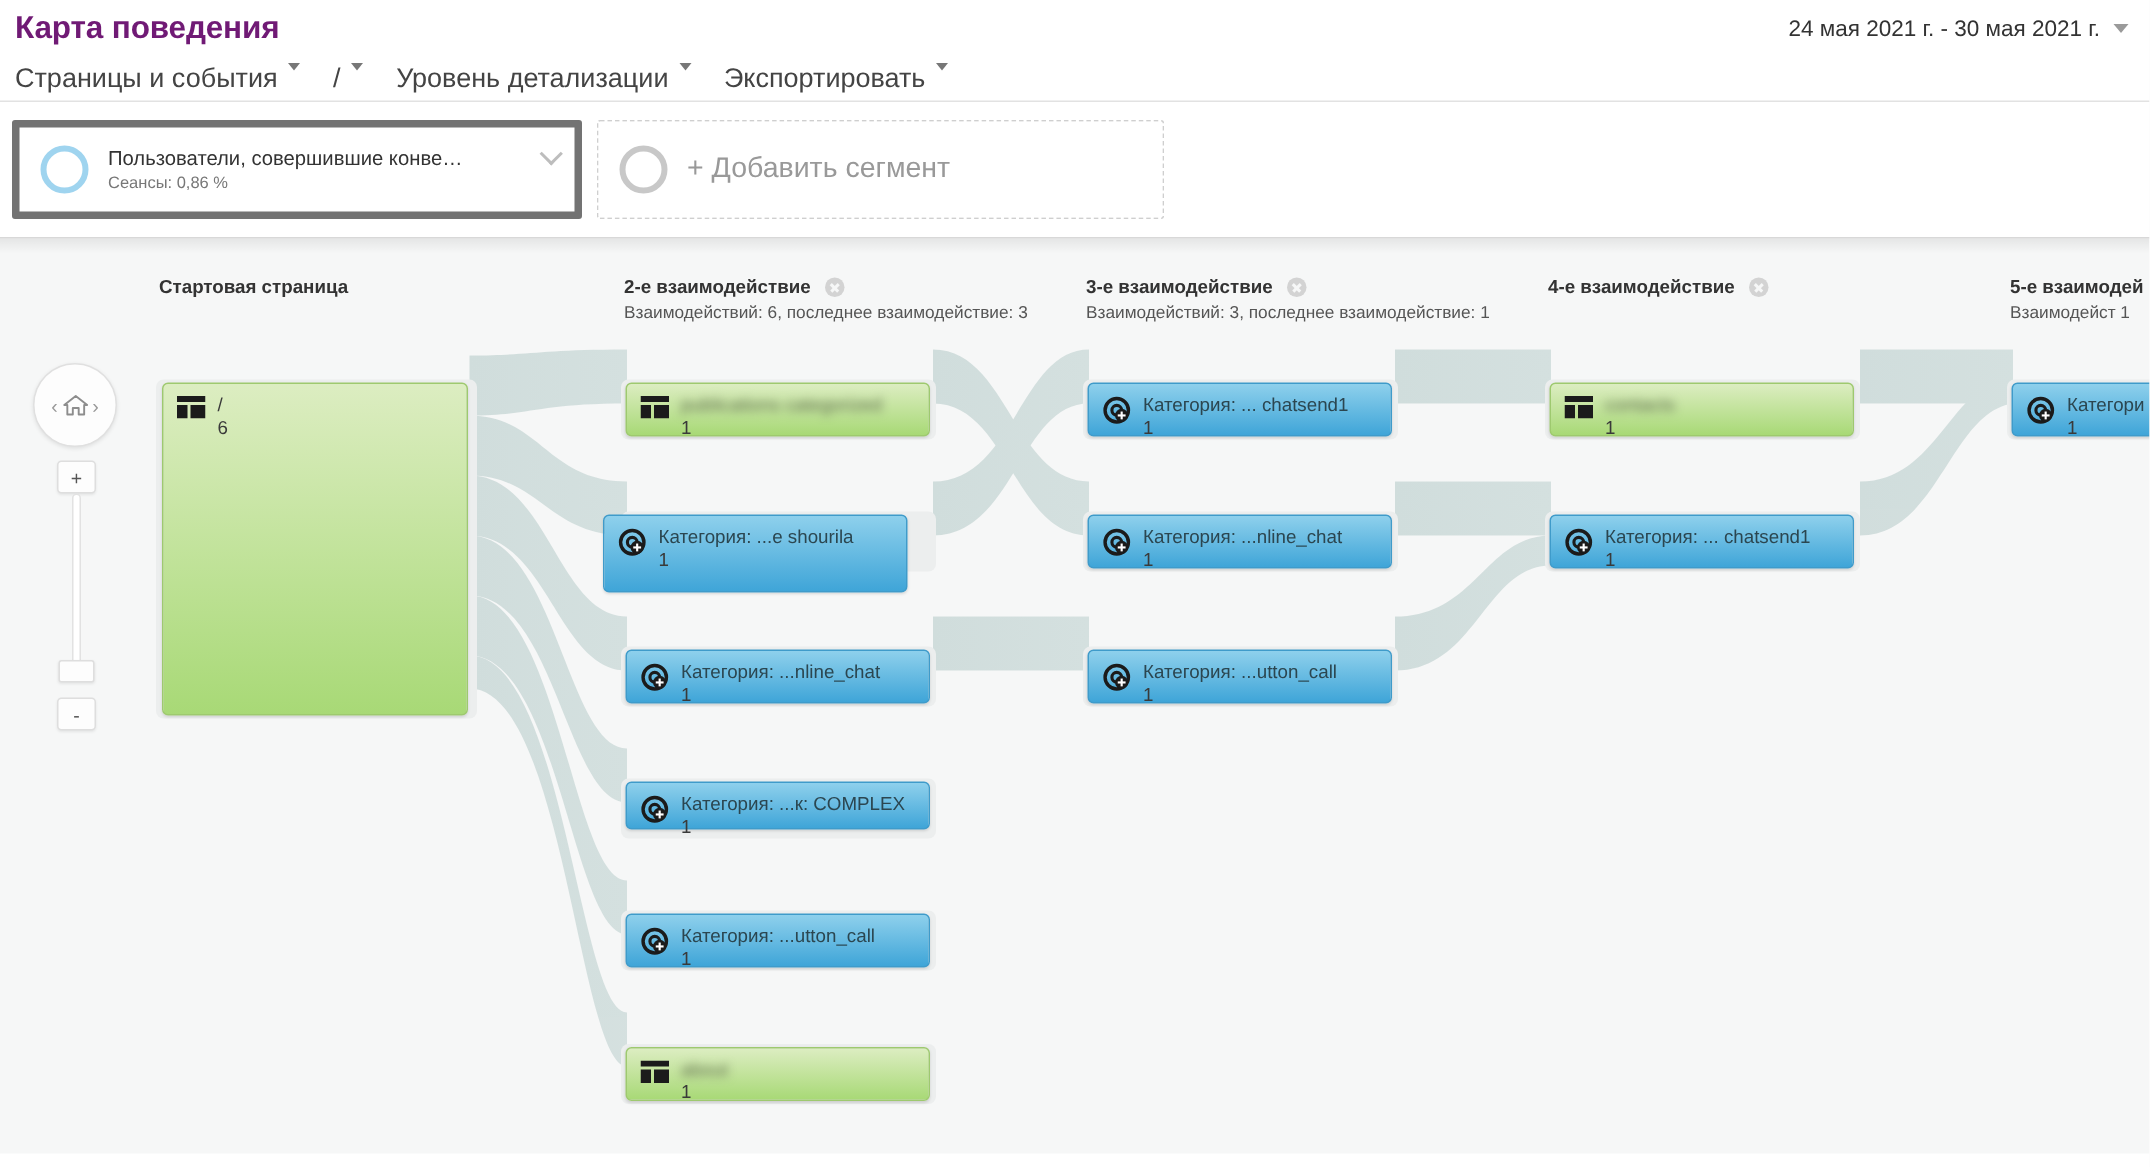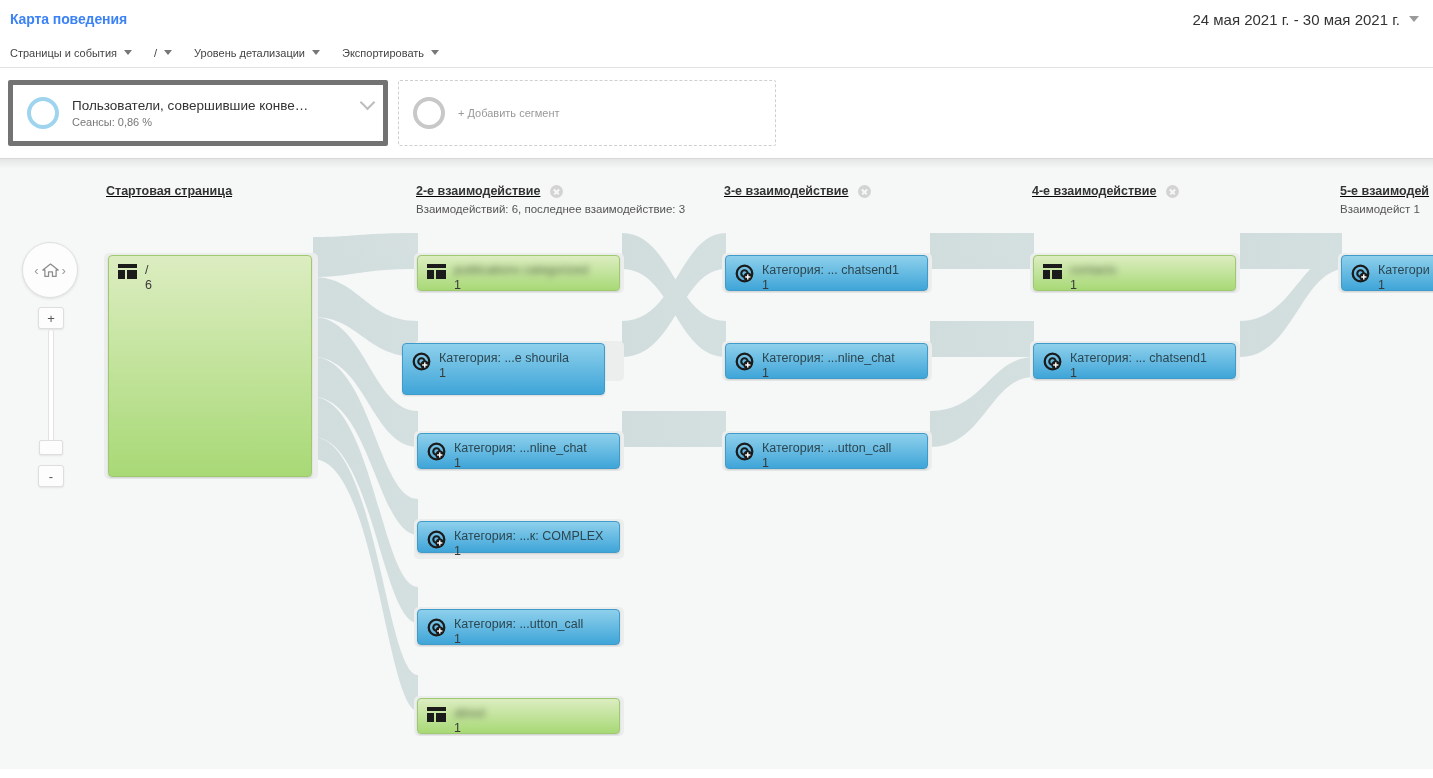--- a/index.html
+++ b/index.html
@@ -16,23 +16,23 @@
   .page-header {
     position: relative;
     height: 38px;
     background: #fff;
     display: flex;
     align-items: center;
     justify-content: space-between;
     padding: 0 12px 0 10px;
   }
   .page-title {
-    font-size: 14px;
+    font-size: 21px;
     font-weight: bold;
-    color: #3b82f6;
+    color: #701a75;
     letter-spacing: -0.1px;
     line-height: 38px;
   }
   .date-range {
     display: flex;
     align-items: center;
     gap: 9px;
     padding-right: 2px;
   }
   .date-range-text {
@@ -52,23 +52,22 @@
     height: 30px;
     background: #fff;
     border-bottom: 1px solid #e2e2e2;
     display: flex;
     align-items: center;
     padding-left: 10px;
     gap: 22px;
   }
   .tb-item {
     display: flex;
-    align-items: center;
     gap: 7px;
-    font-size: 11px;
+    font-size: 18px;
     color: #444;
     cursor: pointer;
     white-space: nowrap;
   }
   .tb-caret {
     width: 0; height: 0;
     border-left: 4px solid transparent;
     border-right: 4px solid transparent;
     border-top: 5px solid #777;
   }
@@ -114,21 +113,21 @@
   .seg-sub { font-size: 11px; color: #777; }
   .seg-chevron {
     position: absolute;
     right: 10px; top: 12px;
     width: 11px; height: 11px;
     border-right: 2px solid #bdbdbd;
     border-bottom: 2px solid #bdbdbd;
     transform: rotate(45deg);
     cursor: pointer;
   }
-  .add-label { font-size: 11px; color: #999; }
+  .add-label { font-size: 19px; color: #999; }
 
   
   .flow-canvas {
     position: relative;
     height: 611px;
     background: #f6f7f7;
     border-top: 1px solid #d8d8d8;
     overflow: hidden;
   }
   .flow-canvas::before {
@@ -193,21 +192,21 @@
     cursor: pointer;
   }
 
   
   .columns { position: absolute; inset: 0; }
   .col-head {
     position: absolute;
     top: 25px;
     width: 308px;
   }
-  .col-title-row { display: flex; align-items: center; gap: 10px; text-decoration: underline; }
+  .col-title-row { display: flex; align-items: center; gap: 10px; }
   .col-title { font-size: 12.5px; font-weight: bold; color: #333; white-space: nowrap; }
   .col-close {
     width: 13px; height: 13px; border-radius: 50%;
     background: #d3d3d3;
     position: relative;
     cursor: pointer;
     flex: 0 0 auto;
   }
   .col-close::before, .col-close::after {
     content: ""; position: absolute; left: 3px; top: 6px;
@@ -499,20 +498,21 @@
           <span class="node-count">1</span>
         </div>
       </div>
     </div>
 
     <div class="col-head" style="left:724px">
       <div class="col-title-row">
         <span class="col-title">3-е взаимодействие</span>
         <span class="col-close"></span>
       </div>
+      <div class="col-sub">Взаимодействий: 3, последнее взаимодействие: 1</div>
     </div>
 
     <div class="node-plate" style="left:722px; top:94px; width:210px; height:40px;"></div>
     <div class="node event" style="left:725px; top:96px; width:203px; height:36px;">
       <div class="node-inner">
         <svg class="ico" width="19" height="19" viewBox="0 0 20 20">
           <circle cx="10" cy="10" r="8.2" fill="none" stroke="#1b1b1b" stroke-width="2.4"></circle>
           <circle cx="10" cy="10" r="3.4" fill="none" stroke="#1b1b1b" stroke-width="2.2"></circle>
           <circle cx="13.4" cy="13.6" r="4.6" fill="#1b1b1b"></circle>
           <rect x="12.7" y="10.9" width="1.5" height="5.5" fill="#fff"></rect>

